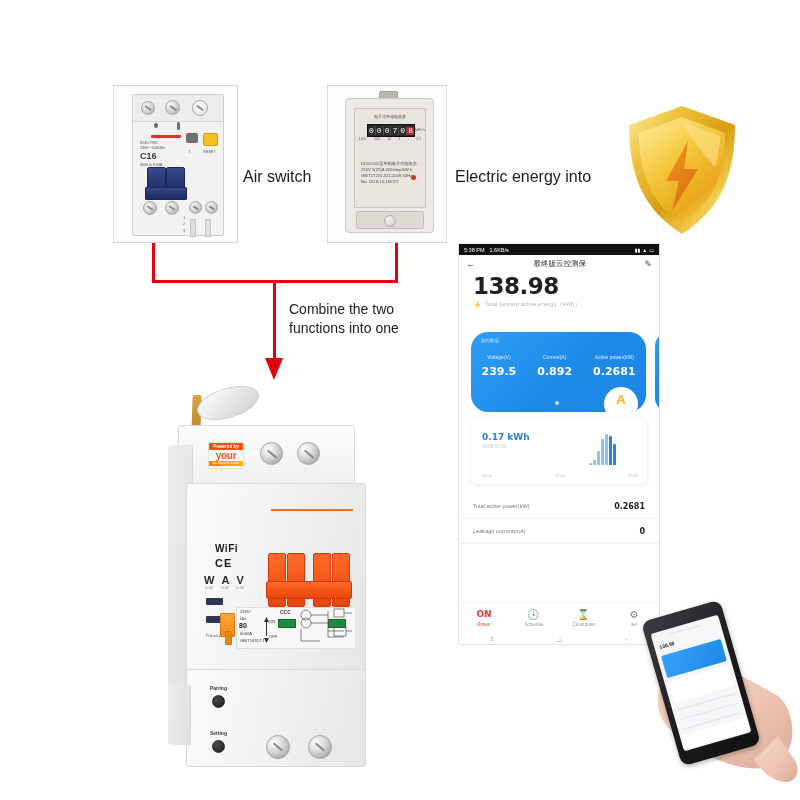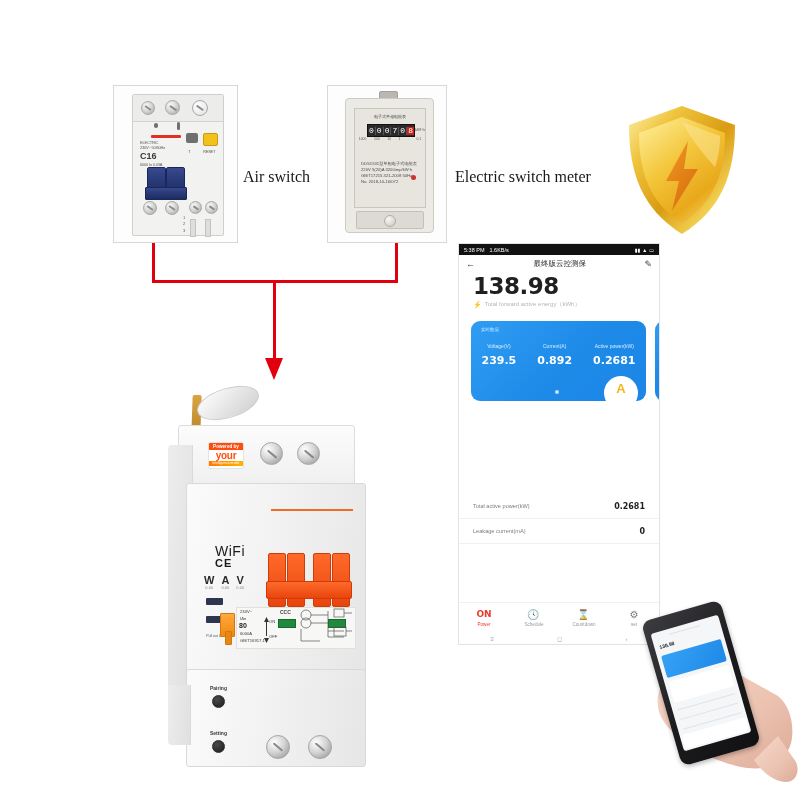--- a/index.html
+++ b/index.html
@@ -9,21 +9,21 @@
     position:relative;overflow:hidden;
   }
   .stage{position:absolute;left:0;top:0;width:800px;height:800px;}
 
   
   .photo-box{
     position:absolute;background:#fdfdfd;border:1px solid #d8d8d8;
     box-sizing:border-box;overflow:hidden;
   }
   .caption{
-    position:absolute;font-family:Liberation Serif, serif;
+    position:absolute;font-family:Liberation Sans, sans-serif;
     color:#1a1a1a;white-space:nowrap;
   }
 
   
   .as-body{position:absolute;background:#f2f2f0;border:1px solid #cfcfcc;border-radius:2px;}
   .as-top{position:absolute;background:#ececeb;border-bottom:1px solid #d2d2cf;}
   .as-screw{position:absolute;border-radius:50%;background:
       radial-gradient(circle at 35% 32%,#fbfbfb 0%,#cfcfcf 55%,#9c9c9c 100%);
       border:1px solid #a9a9a9;}
   .as-screw:after{content:"";position:absolute;left:50%;top:50%;width:58%;height:2px;
@@ -72,21 +72,21 @@
   .br-screw{position:absolute;border-radius:50%;
       background:radial-gradient(circle at 33% 30%,#ffffff 0%,#d3d3d3 48%,#8e8e8e 100%);
       border:1px solid #a5a5a5;}
   .br-screw:after{content:"";position:absolute;left:50%;top:50%;width:55%;height:2px;
       background:#888;transform:translate(-50%,-50%) rotate(40deg);border-radius:1px;}
   .tuya-badge{position:absolute;background:#fff;border:1px solid #e4e4e4;border-radius:2px;
       text-align:center;overflow:hidden;}
   .tuya-top{background:#ff4d10;color:#fff;font-size:4.6px;line-height:7px;font-weight:bold;}
   .tuya-mid{color:#ff4d10;font-size:10px;font-weight:bold;line-height:11px;letter-spacing:-.3px;}
   .tuya-bot{background:linear-gradient(90deg,#ff7a00,#ffb400);color:#fff;font-size:3.4px;line-height:5px;}
-  .wifi-mark{position:absolute;font-size:14px;font-weight:normal;color:#1b1b1b;letter-spacing:.5px;}
+  .wifi-mark{position:absolute;font-size:10px;font-weight:bold;color:#1b1b1b;letter-spacing:.5px;}
   .ce-mark{position:absolute;font-size:11px;font-weight:bold;color:#1b1b1b;letter-spacing:1px;}
   .wav{position:absolute;display:flex;gap:7px;}
   .wav-item{text-align:center;}
   .wav-top{font-size:11px;font-weight:bold;color:#2a2a2a;line-height:10px;}
   .wav-val{font-size:4px;color:#8a8a8a;}
   .lcd{position:absolute;background:#2e3550;border-radius:1px;}
   .pull-lbl{position:absolute;font-size:4px;color:#6a6a6a;letter-spacing:-.2px;}
   .toggle{position:absolute;background:linear-gradient(180deg,#ff6a2a,#e8450d);
       border:1px solid #cf3c09;border-radius:2px;}
   .orange-line{position:absolute;background:#ef6b28;height:2px;}
@@ -113,21 +113,21 @@
   .sb-ic{font-size:5px;}
   .appbar{height:18px;display:flex;align-items:center;justify-content:space-between;
       padding:0 7px;background:#fff;}
   .appbar-title{font-size:7.5px;color:#2b2b2b;}
   .icon-btn{font-size:9px;color:#3a3a3a;line-height:1;}
   .bignum{font-size:23px;font-weight:bold;color:#1f1f1f;letter-spacing:-.5px;
       padding:1px 0 0 14px;line-height:1.05;font-family:"DejaVu Sans",sans-serif;}
   .subnum{font-size:6px;color:#b6b6b6;padding:2px 0 0 14px;display:flex;align-items:center;gap:3px;}
   .bolt-ic{color:#ffc61a;font-size:7px;}
   .scroller{position:relative;height:92px;margin-top:7px;}
-  .bluecard{position:absolute;left:12px;top:5px;width:175px;height:80px;border-radius:9px;
+  .bluecard{position:absolute;left:12px;top:16px;width:175px;height:80px;border-radius:17px;
       background:linear-gradient(135deg,#2f9df4 0%,#1e8ae8 55%,#1b86e6 100%);
       overflow:hidden;}
   .bluecard.peek{left:196px;width:28px;}
   .bc-tag{font-size:4.5px;color:#cfe8ff;padding:6px 0 0 10px;}
   .bc-cols{display:flex;justify-content:space-around;margin-top:11px;}
   .bc-h{font-size:5px;color:#d6ecff;text-align:center;}
   .bc-v{font-size:11px;color:#fff;font-weight:bold;text-align:center;margin-top:5px;
       font-family:"DejaVu Sans",sans-serif;}
   .bc-dot{position:absolute;left:84px;bottom:7px;width:4px;height:4px;border-radius:50%;
       background:rgba(255,255,255,.75);}
@@ -236,27 +236,31 @@
           <span>220V      5(20)A      3200imp/kW·h</span><br>
           <span>GB/T17215.321-2008   50Hz</span><br>
           <span>No.  2018-10-16/072</span>
         </div>
         <div class="em-led" style="left:56px;top:66px;"></div>
       </div>
       <div class="em-term" style="left:10px;top:112px;width:66px;height:16px;"></div>
       <div class="em-knob" style="left:38px;top:116px;width:10px;height:10px;"></div>
     </div>
   </div>
-  <div class="caption" style="left:455px;top:168px;font-size:16px;">Electric switch meter</div>
+  <div class="caption" style="left:455px;top:168px;font-size:16px;">Electric energy into</div>
 
   <div class="redline" style="left:152px;top:243px;width:3px;height:39px;"></div>
   <div class="redline" style="left:395px;top:243px;width:3px;height:39px;"></div>
   <div class="redline" style="left:152px;top:280px;width:246px;height:3px;"></div>
   <div class="redline" style="left:273px;top:280px;width:3px;height:80px;"></div>
   <div class="arrowhead" style="left:265px;top:358px;"></div>
+  <div class="caption" style="left:289px;top:300px;font-size:14px;line-height:1.35;">
+    <span>Combine the two</span><br>
+    <span>functions into one</span>
+  </div>
 
   <div class="shield-wrap" style="left:622px;top:103px;width:120px;height:135px;">
     <svg width="120" height="135" viewBox="0 0 120 135">
       <defs>
         <linearGradient id="sh-outer" x1="0" y1="0" x2="1" y2="1">
           <stop offset="0%" stop-color="#fdf1a8"></stop>
           <stop offset="25%" stop-color="#efc33c"></stop>
           <stop offset="55%" stop-color="#d99c12"></stop>
           <stop offset="80%" stop-color="#f4d356"></stop>
           <stop offset="100%" stop-color="#c98d0d"></stop>
@@ -413,20 +417,38 @@
         <div class="bc-dot"></div>
         <div class="phase-bubble">
           <span class="phase-a">A</span>
         </div>
       </div>
       <div class="bluecard peek">
         <div class="bc-tag">实时</div>
       </div>
     </div>
 
+    <div class="chartcard" style="top:174px;height:66px;">
+      <div class="kwh">0.17 kWh</div>
+      <div class="kwh-sub">16:00-17:00</div>
+      <div class="mini-chart" id="miniChart">
+          <div class="mbar" style="height: 2px;"></div>
+          <div class="mbar" style="height: 5px;"></div>
+          <div class="mbar" style="height: 14px;"></div>
+          <div class="mbar" style="height: 26px;"></div>
+          <div class="mbar" style="height: 31px;"></div>
+          <div class="mbar dark" style="height: 29px;"></div>
+          <div class="mbar dark" style="height: 21px;"></div>
+        </div>
+      <div class="xaxis">
+        <span>00:00</span>
+        <span>12:00</span>
+        <span>19:00</span>
+      </div>
+    </div>
 
     <div style="position:absolute;left:0;right:0;top:250px;">
       <div class="statrow">
         <span class="stat-lbl">Total  active power(kW)</span>
         <span class="stat-val">0.2681</span>
       </div>
       <div class="statrow">
         <span class="stat-lbl">Leakage current(mA)</span>
         <span class="stat-val">0</span>
       </div>

